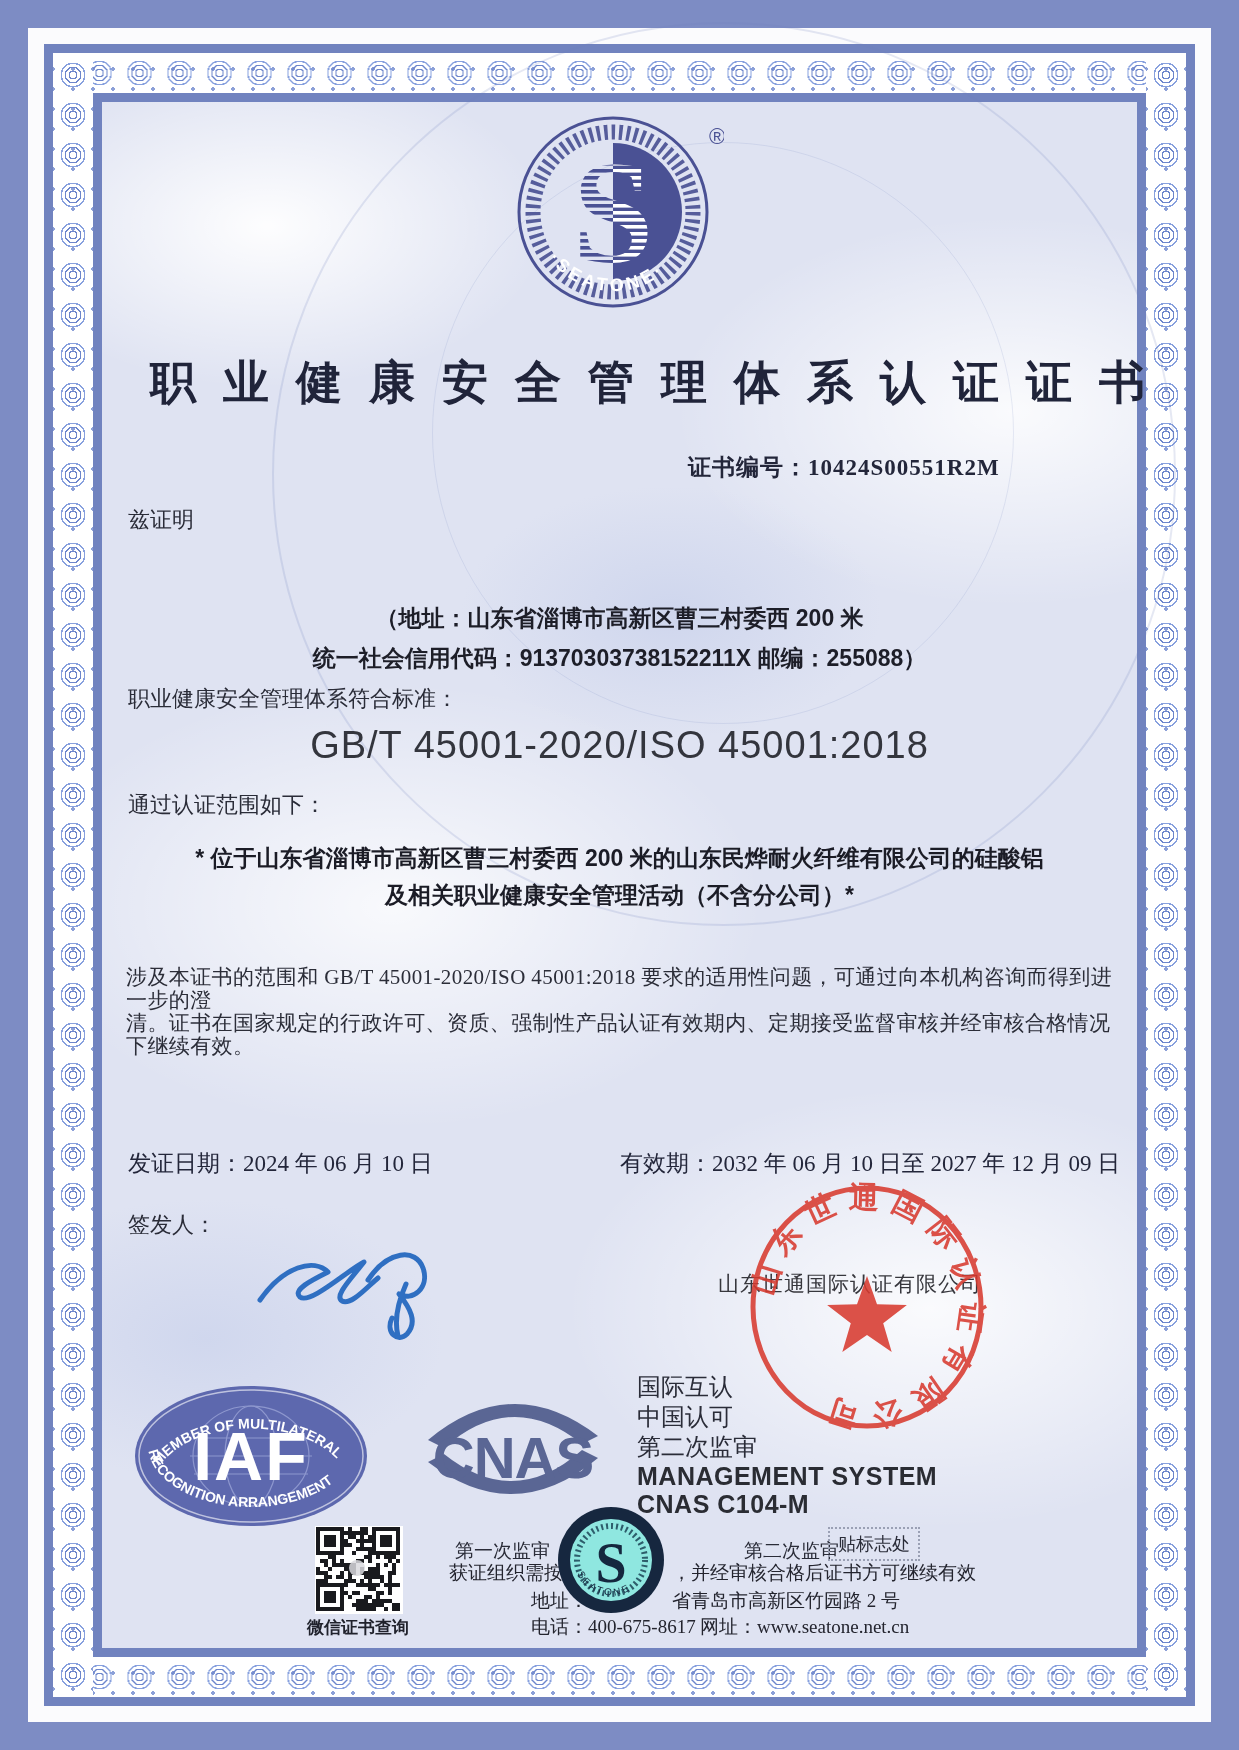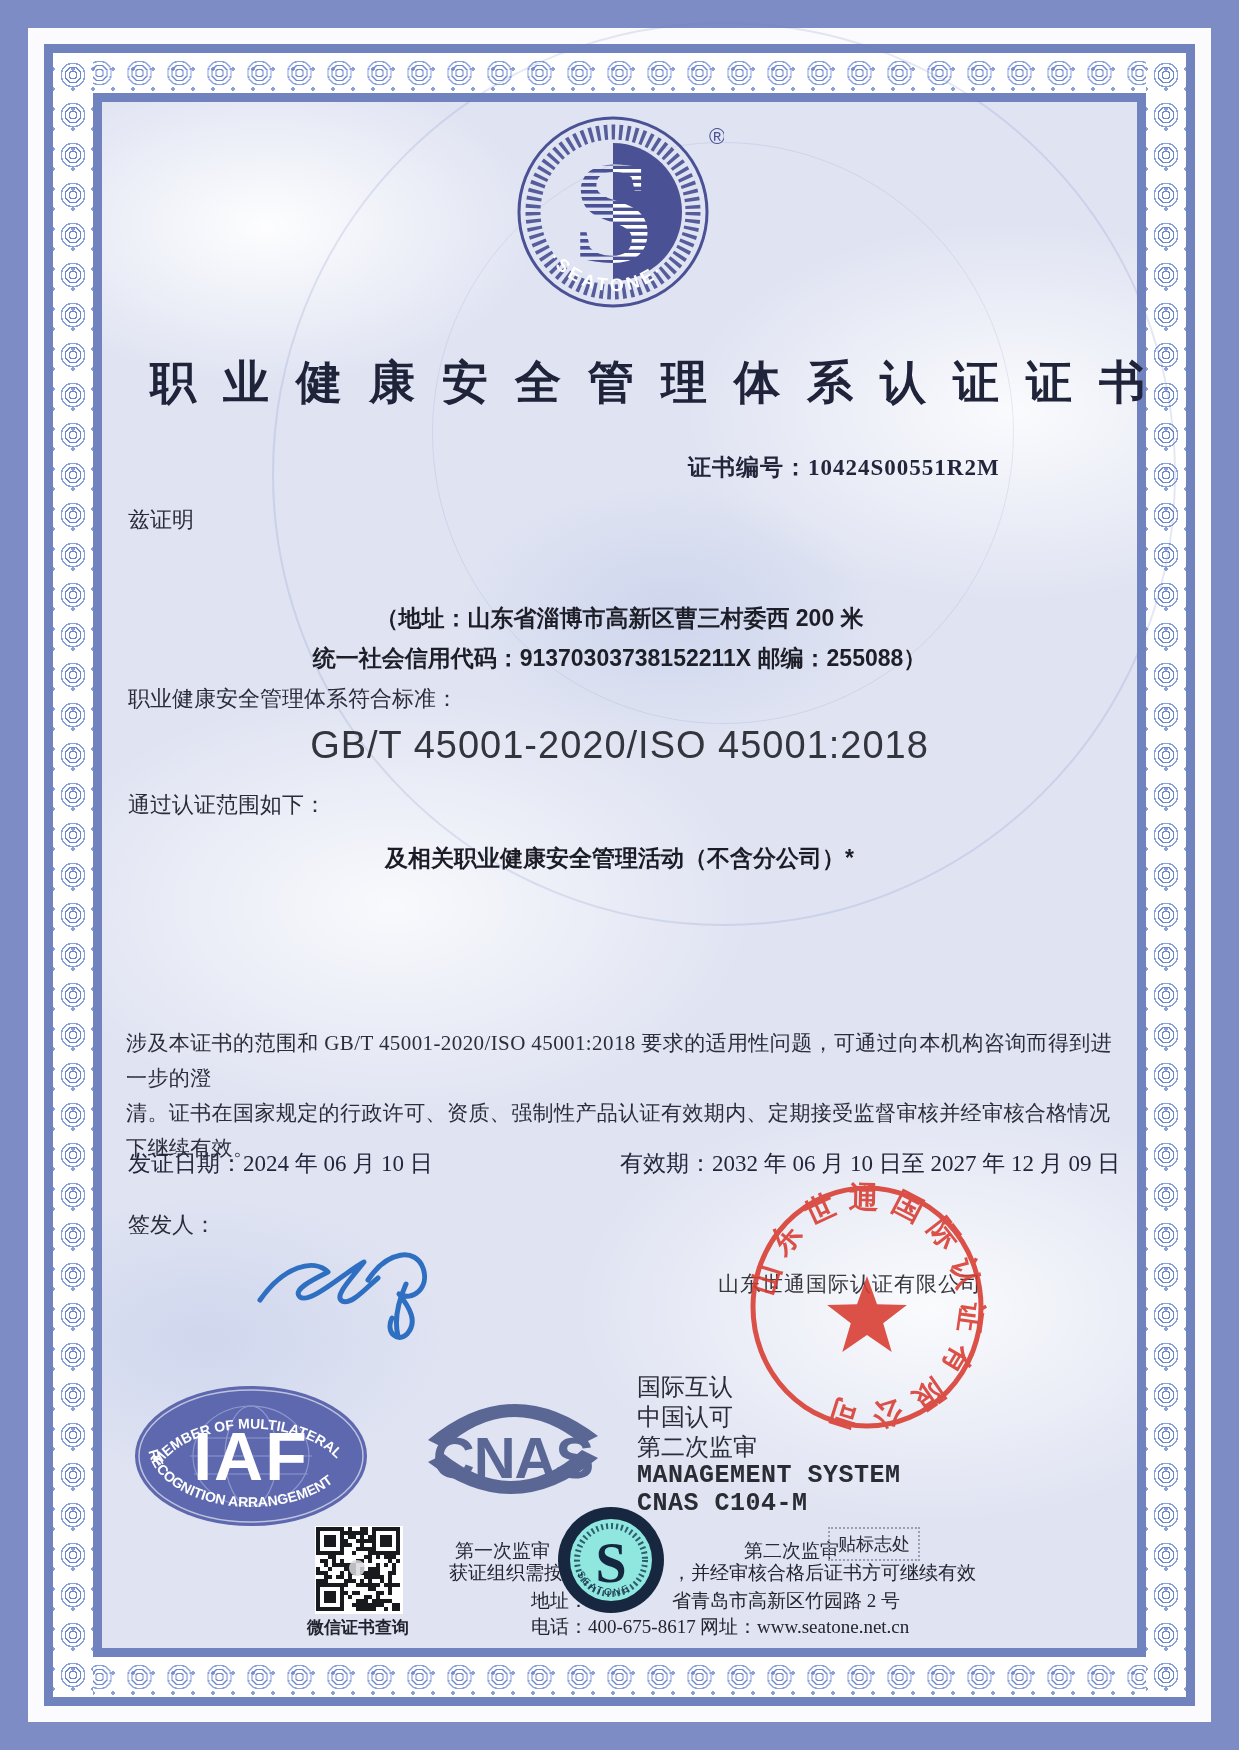--- a/index.html
+++ b/index.html
@@ -43,27 +43,27 @@
   .certno{top:452px;left:688px;font-size:23px;font-weight:bold;color:#23263a;letter-spacing:1px;}
   .hereby{top:505px;left:128px;font-size:22px;color:#2a2c38;}
   .company{top:528px;font-size:40px;font-weight:bold;color:#181922;letter-spacing:3px;}
   .addr1{top:603px;font-size:23px;font-weight:bold;color:#1d1e28;}
   .addr2{top:643px;font-size:23px;font-weight:bold;color:#1d1e28;}
   .stdintro{top:684px;left:128px;font-size:22px;color:#2a2c38;}
   .standard{top:724px;font-size:38px;color:#33353d;letter-spacing:1px;}
   .scopeintro{top:790px;left:128px;font-size:22px;color:#2a2c38;}
   .scope{top:840px;left:110px;right:110px;text-align:center;font-size:23px;font-weight:bold;
          color:#1b1c26;line-height:37px;}
-  .notes{top:1026px;left:126px;width:992px;font-size:21px;color:#2b2d38;line-height:35px;letter-spacing:.4px;}
+  .notes{top:966px;left:126px;width:992px;font-size:21px;color:#2b2d38;line-height:23px;letter-spacing:.4px;}
   .issue{top:1148px;left:128px;font-size:23px;color:#23263a;}
   .validity{top:1148px;left:620px;font-size:23px;color:#23263a;}
   .signer{top:1210px;left:128px;font-size:22px;color:#2a2c38;}
   .stamp-company{top:1270px;left:718px;width:268px;font-size:21px;color:#37373d;letter-spacing:1px;}
   .acc-col{top:1372px;left:637px;line-height:30px;font-size:24px;color:#2a2c38;}
-  .acc-en{font-family:Liberation Mono, monospace;font-weight:bold;font-size:25px;
+  .acc-en{font-family:Liberation Sans, sans-serif;font-weight:bold;font-size:25px;
           color:#2a2c33;line-height:28px;letter-spacing:.5px;}
   .audit1{top:1538px;left:455px;font-size:19px;color:#2a2c38;}
   .audit2{top:1538px;left:744px;font-size:19px;color:#2a2c38;}
   .sticker{top:1527px;left:828px;width:88px;height:30px;border:2px dotted #9aa0b4;
            font-size:18px;color:#2a2c38;text-align:center;line-height:30px;}
   .fnote-l{top:1560px;left:449px;font-size:19px;color:#23242e;}
   .fnote-r{top:1560px;left:672px;font-size:19px;color:#23242e;}
   .faddr-l{top:1588px;left:531px;font-size:19px;color:#23242e;}
   .faddr-r{top:1588px;left:672px;font-size:19px;color:#23242e;}
   .fphone{top:1614px;left:531px;font-size:19px;color:#23242e;}
@@ -135,20 +135,21 @@
     <div class="abs serif hereby">兹证明</div>
 
     <div class="abs sans center addr1">（地址：山东省淄博市高新区曹三村委西 200 米</div>
     <div class="abs sans center addr2">统一社会信用代码：91370303738152211X 邮编：255088）</div>
 
     <div class="abs serif stdintro">职业健康安全管理体系符合标准：</div>
     <div class="abs sans center standard">GB/T 45001-2020/ISO 45001:2018</div>
     <div class="abs serif scopeintro">通过认证范围如下：</div>
 
     <div class="abs sans scope">
+      <div>* 位于山东省淄博市高新区曹三村委西 200 米的山东民烨耐火纤维有限公司的硅酸铝</div>
       <div>及相关职业健康安全管理活动（不含分公司）*</div>
     </div>
 
     <div class="abs serif notes">
       <div>涉及本证书的范围和 GB/T 45001-2020/ISO 45001:2018 要求的适用性问题，可通过向本机构咨询而得到进一步的澄</div>
       <div>清。证书在国家规定的行政许可、资质、强制性产品认证有效期内、定期接受监督审核并经审核合格情况下继续有效。</div>
     </div>
 
     <div class="abs serif issue">发证日期：2024 年 06 月 10 日</div>
     <div class="abs serif validity">有效期：2032 年 06 月 10 日至 2027 年 12 月 09 日</div>

